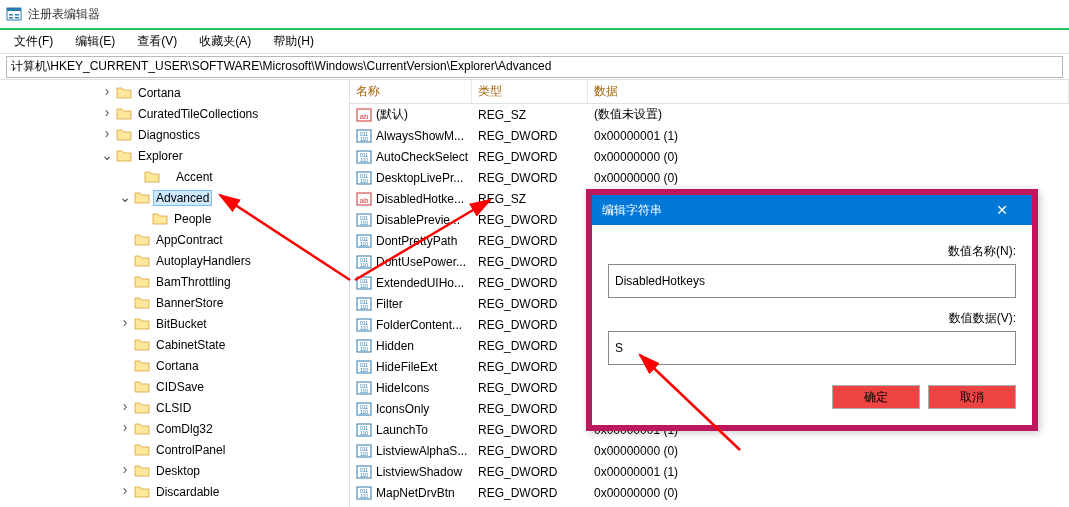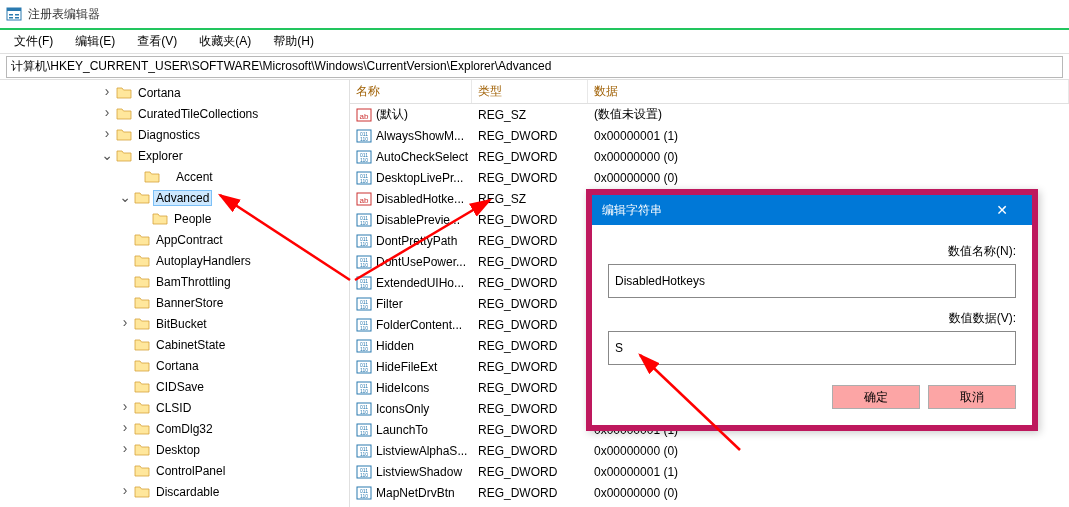--- a/index.html
+++ b/index.html
@@ -162,21 +162,21 @@
   }
   .dialog-buttons {
     display: flex;
     justify-content: flex-end;
     gap: 8px;
     margin-top: 20px;
   }
   .dialog-buttons button {
     width: 88px;
     height: 24px;
-    background: #fca5a5;
+    background: #ef4444;
     border: 1px solid #adadad;
     font-family: inherit;
     font-size: 12px;
     cursor: default;
   }
   
   .arrows {
     position: absolute;
     top: 0; left: 0;
     width: 1069px; height: 507px;
@@ -384,38 +384,38 @@
             <span class="chevron-right"></span>
           </span>
           <span class="folder-icon">
             <svg width="16" height="16" viewBox="0 0 16 16">
               <path d="M1 3 h5 l1.5 2 H15 v8 H1 Z" fill="#ffe79c" stroke="#d6a23a" stroke-width="0.8"></path>
             </svg>
           </span>
           <span class="tree-label">ComDlg32</span>
         </div>
         <div class="tree-row" style="padding-left: 18px;">
+          <span class="tree-twisty empty"></span>
+          <span class="folder-icon">
+            <svg width="16" height="16" viewBox="0 0 16 16">
+              <path d="M1 3 h5 l1.5 2 H15 v8 H1 Z" fill="#ffe79c" stroke="#d6a23a" stroke-width="0.8"></path>
+            </svg>
+          </span>
+          <span class="tree-label">ControlPanel</span>
+        </div>
+        <div class="tree-row" style="padding-left: 18px;">
           <span class="tree-twisty">
             <span class="chevron-right"></span>
           </span>
           <span class="folder-icon">
             <svg width="16" height="16" viewBox="0 0 16 16">
               <path d="M1 3 h5 l1.5 2 H15 v8 H1 Z" fill="#ffe79c" stroke="#d6a23a" stroke-width="0.8"></path>
             </svg>
           </span>
           <span class="tree-label">Desktop</span>
-        </div>
-        <div class="tree-row" style="padding-left: 18px;">
-          <span class="tree-twisty empty"></span>
-          <span class="folder-icon">
-            <svg width="16" height="16" viewBox="0 0 16 16">
-              <path d="M1 3 h5 l1.5 2 H15 v8 H1 Z" fill="#ffe79c" stroke="#d6a23a" stroke-width="0.8"></path>
-            </svg>
-          </span>
-          <span class="tree-label">ControlPanel</span>
         </div>
         <div class="tree-row" style="padding-left: 18px;">
           <span class="tree-twisty">
             <span class="chevron-right"></span>
           </span>
           <span class="folder-icon">
             <svg width="16" height="16" viewBox="0 0 16 16">
               <path d="M1 3 h5 l1.5 2 H15 v8 H1 Z" fill="#ffe79c" stroke="#d6a23a" stroke-width="0.8"></path>
             </svg>
           </span>

